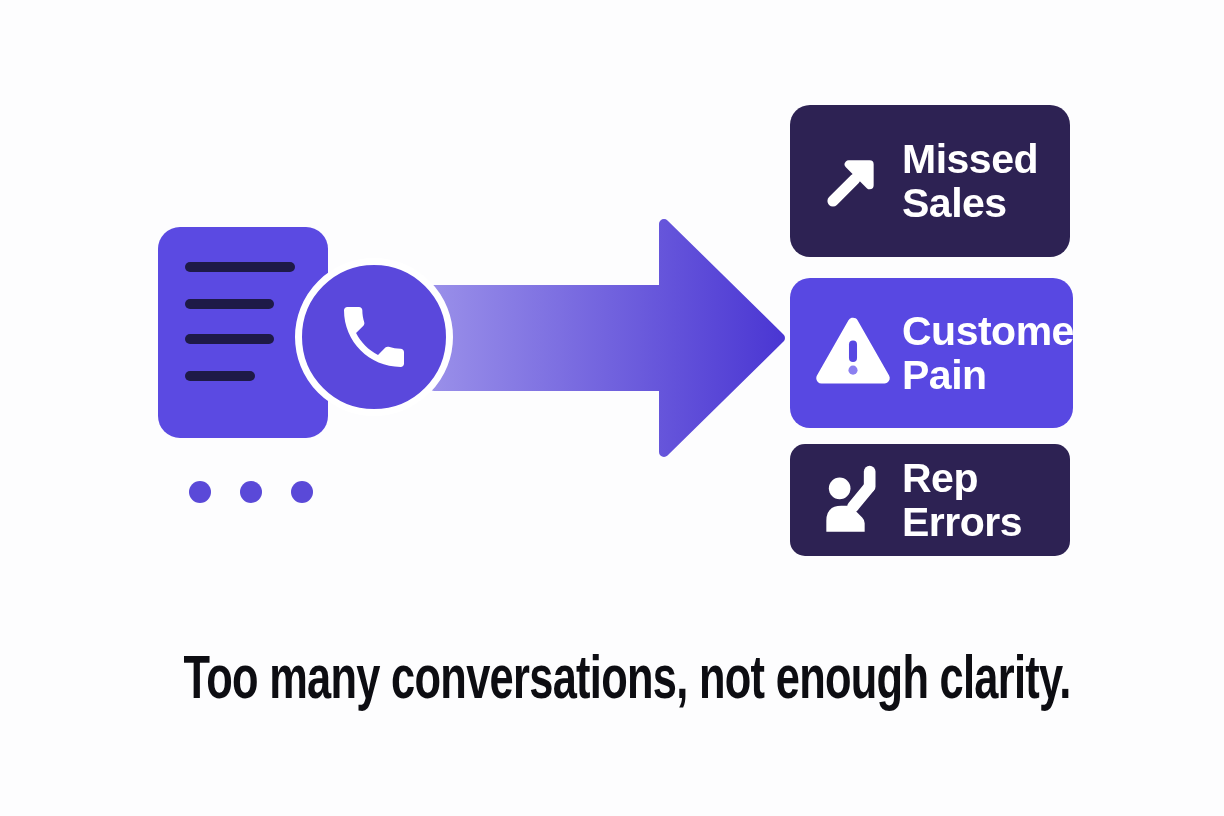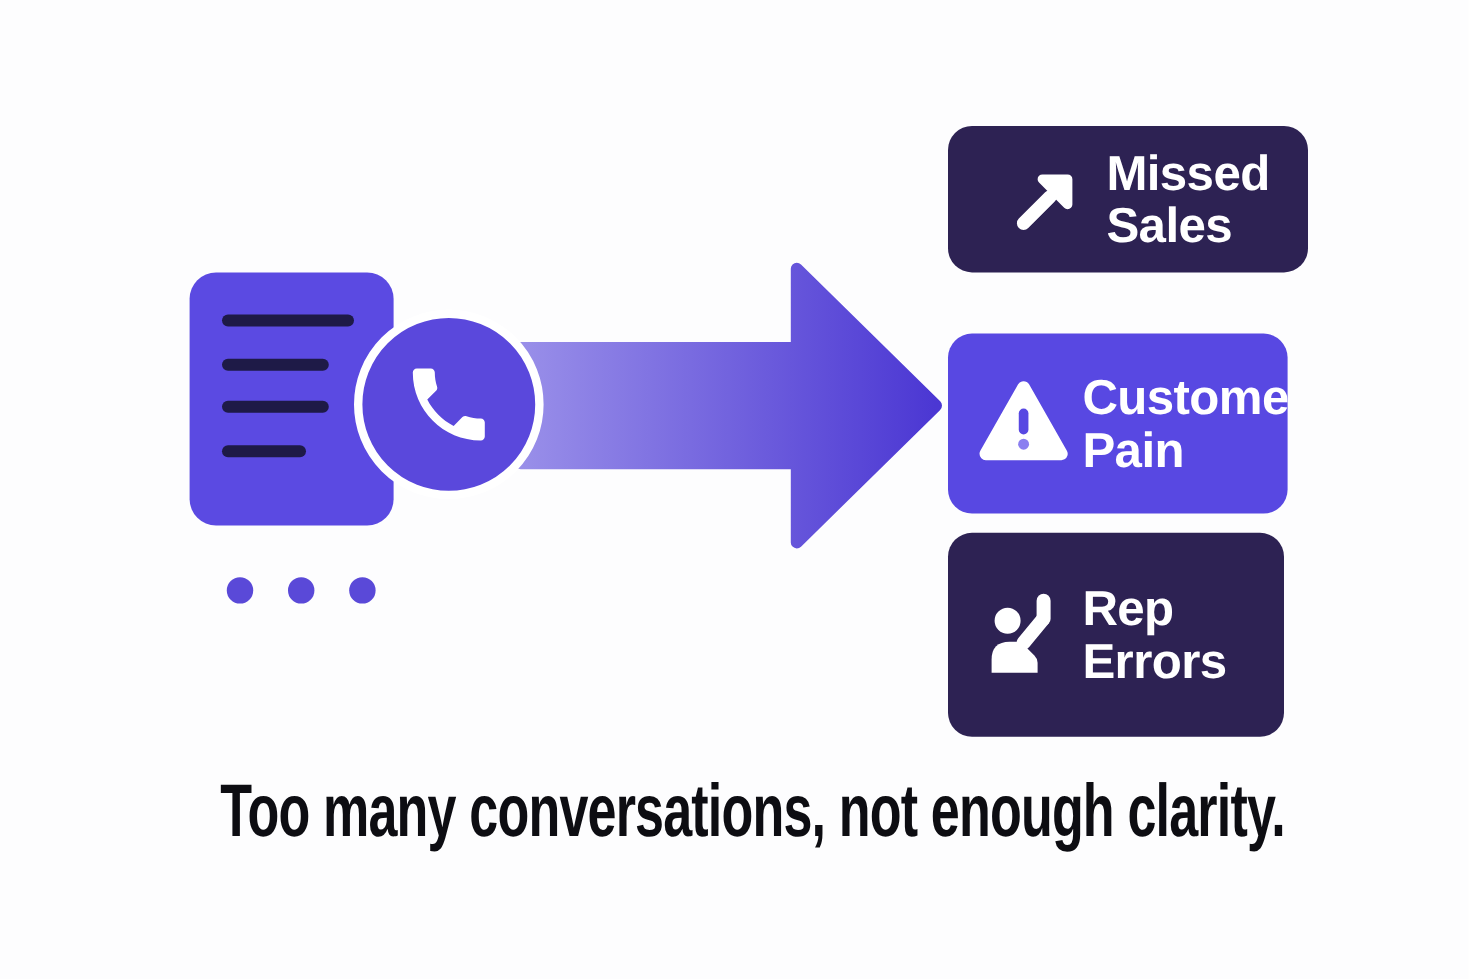--- a/index.html
+++ b/index.html
@@ -49,23 +49,23 @@
   .flow-arrow{
     position:absolute;left:430px;top:212px;z-index:1;
   }
 
   
   .card{
     position:absolute;left:790px;width:280px;border-radius:20px;
     display:flex;align-items:center;overflow:hidden;
     color:#ffffff;z-index:2;
   }
-  .card-1{top:105px;height:122px;padding-left:20px;}
+  .card-1{top:105px;height:152px;}
   .card-2{top:278px;height:150px;width:283px;}
-  .card-3{top:444px;height:170px;}
+  .card-3{top:444px;height:112px;border-radius:15px;}
   .card .icon-box{
     width:86px;margin-left:20px;flex:0 0 auto;
     display:flex;align-items:center;justify-content:center;
   }
   .card .label{
     margin-left:6px;
     font-size:41px;font-weight:700;line-height:1.08;
     letter-spacing:-0.5px;white-space:normal;
   }
 

